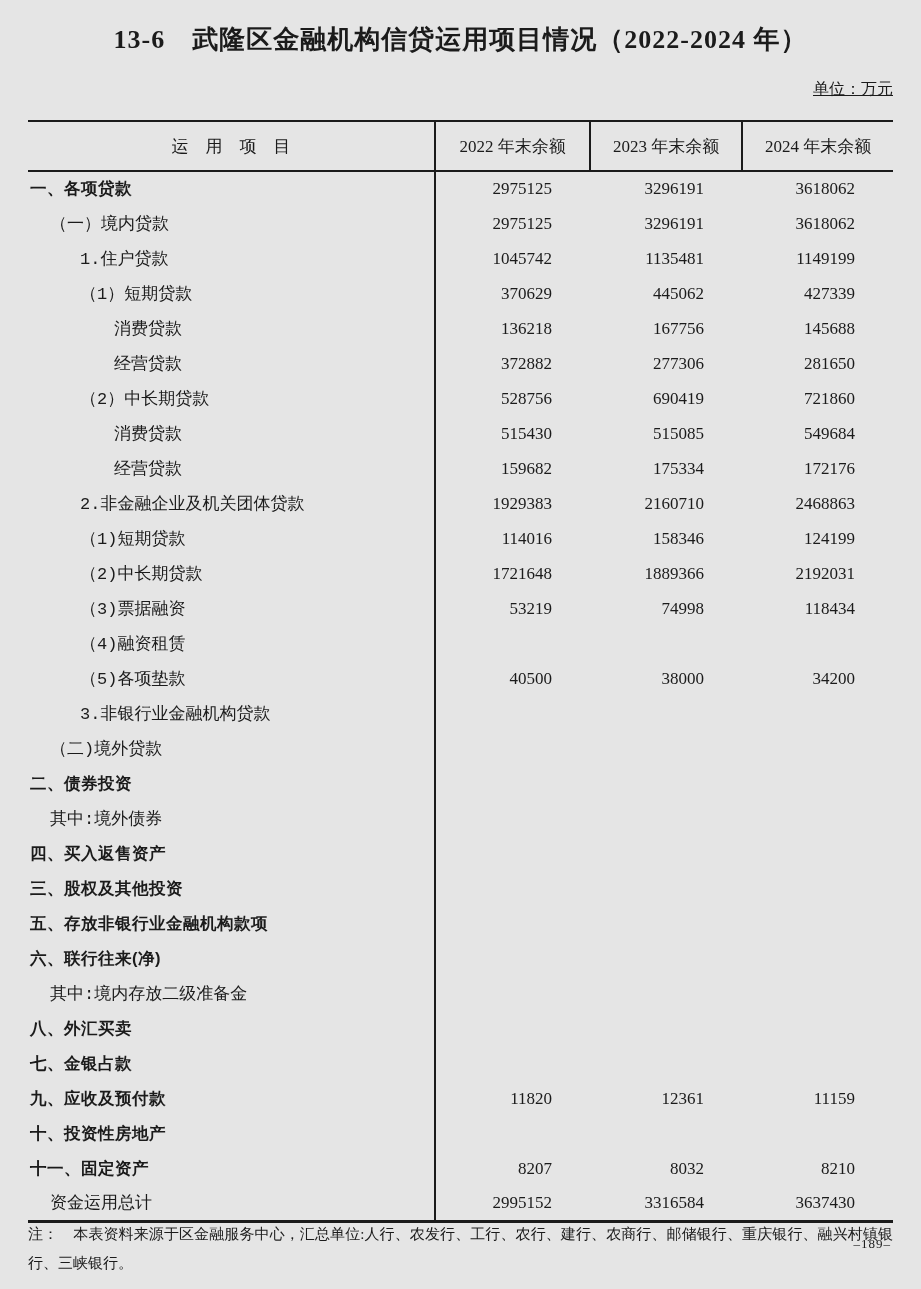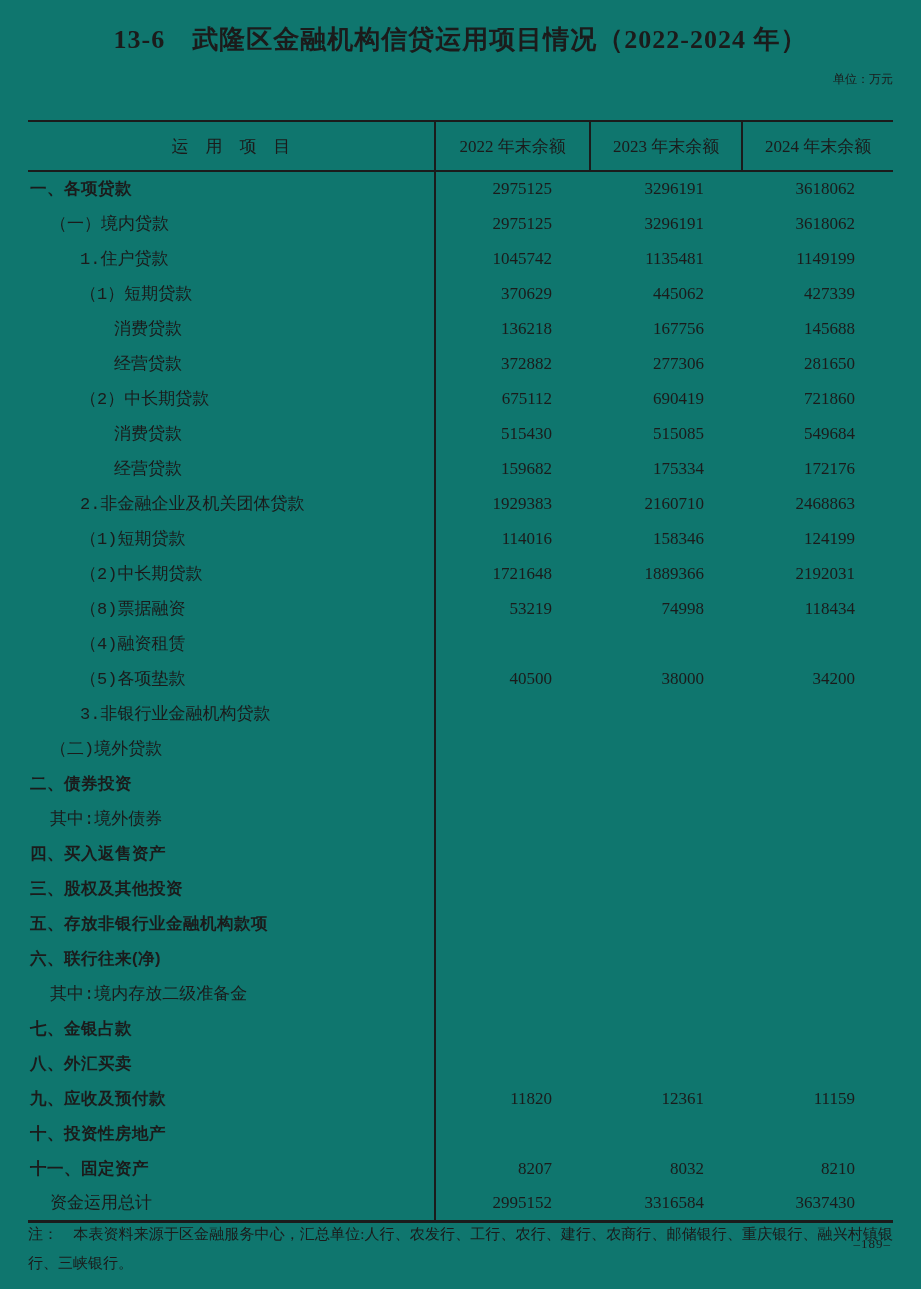--- a/index.html
+++ b/index.html
@@ -1,40 +1,41 @@
 <!DOCTYPE html>
 <html><head>
 <meta charset="utf-8">
 <style>
   html, body { margin: 0; padding: 0; background: #ffffff; }
   .page {
     position: relative;
     width: 921px;
     height: 1289px;
-    background: #0f766e;
+    background: #e5e5e5;
     color: #1b1b1b;
     font-family: "Liberation Serif", serif;
     overflow: hidden;
   }
   .title {
     position: absolute;
     top: 22px;
     left: 0;
     width: 100%;
     text-align: center;
     font-size: 26px;
     font-weight: 700;
     letter-spacing: 1px;
     font-family: "Liberation Serif", serif;
   }
   .unit {
     position: absolute;
-    top: 71px;
+    top: 79px;
     right: 28px;
-    font-size: 12px;
+    font-size: 16px;
+    text-decoration: underline;
   }
   table.tbl {
     position: absolute;
     top: 120px;
     left: 28px;
     width: 865px;
     border-collapse: collapse;
     table-layout: fixed;
     border-top: 2px solid #1b1b1b;
     border-bottom: 3px solid #1b1b1b;
@@ -150,21 +151,21 @@
     <td class="num">145688</td>
   </tr>
         <tr>
     <td class="label-cell lv3">经营贷款</td>
     <td class="num">372882</td>
     <td class="num">277306</td>
     <td class="num">281650</td>
   </tr>
         <tr>
     <td class="label-cell lv2">（2）中长期贷款</td>
-    <td class="num">675112</td>
+    <td class="num">528756</td>
     <td class="num">690419</td>
     <td class="num">721860</td>
   </tr>
         <tr>
     <td class="label-cell lv3">消费贷款</td>
     <td class="num">515430</td>
     <td class="num">515085</td>
     <td class="num">549684</td>
   </tr>
         <tr>
@@ -185,21 +186,21 @@
     <td class="num">158346</td>
     <td class="num">124199</td>
   </tr>
         <tr>
     <td class="label-cell lv2">（2)中长期贷款</td>
     <td class="num">1721648</td>
     <td class="num">1889366</td>
     <td class="num">2192031</td>
   </tr>
         <tr>
-    <td class="label-cell lv2">（8)票据融资</td>
+    <td class="label-cell lv2">（3)票据融资</td>
     <td class="num">53219</td>
     <td class="num">74998</td>
     <td class="num">118434</td>
   </tr>
         <tr>
     <td class="label-cell lv2">（4)融资租赁</td>
     <td class="num"></td>
     <td class="num"></td>
     <td class="num"></td>
   </tr>
@@ -257,27 +258,27 @@
     <td class="num"></td>
     <td class="num"></td>
   </tr>
         <tr>
     <td class="label-cell lv1">其中:境内存放二级准备金</td>
     <td class="num"></td>
     <td class="num"></td>
     <td class="num"></td>
   </tr>
         <tr>
+    <td class="label-cell lv0 bold">八、外汇买卖</td>
+    <td class="num"></td>
+    <td class="num"></td>
+    <td class="num"></td>
+  </tr>
+        <tr>
     <td class="label-cell lv0 bold">七、金银占款</td>
-    <td class="num"></td>
-    <td class="num"></td>
-    <td class="num"></td>
-  </tr>
-        <tr>
-    <td class="label-cell lv0 bold">八、外汇买卖</td>
     <td class="num"></td>
     <td class="num"></td>
     <td class="num"></td>
   </tr>
         <tr>
     <td class="label-cell lv0 bold">九、应收及预付款</td>
     <td class="num">11820</td>
     <td class="num">12361</td>
     <td class="num">11159</td>
   </tr>

